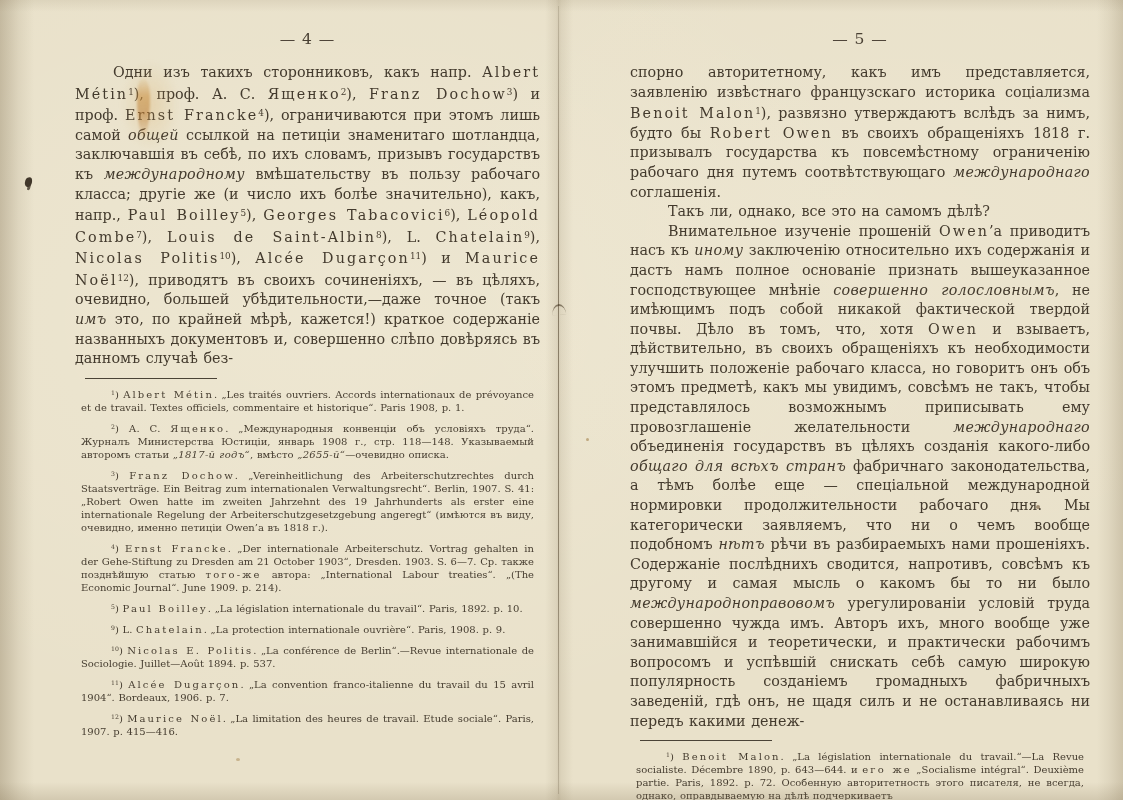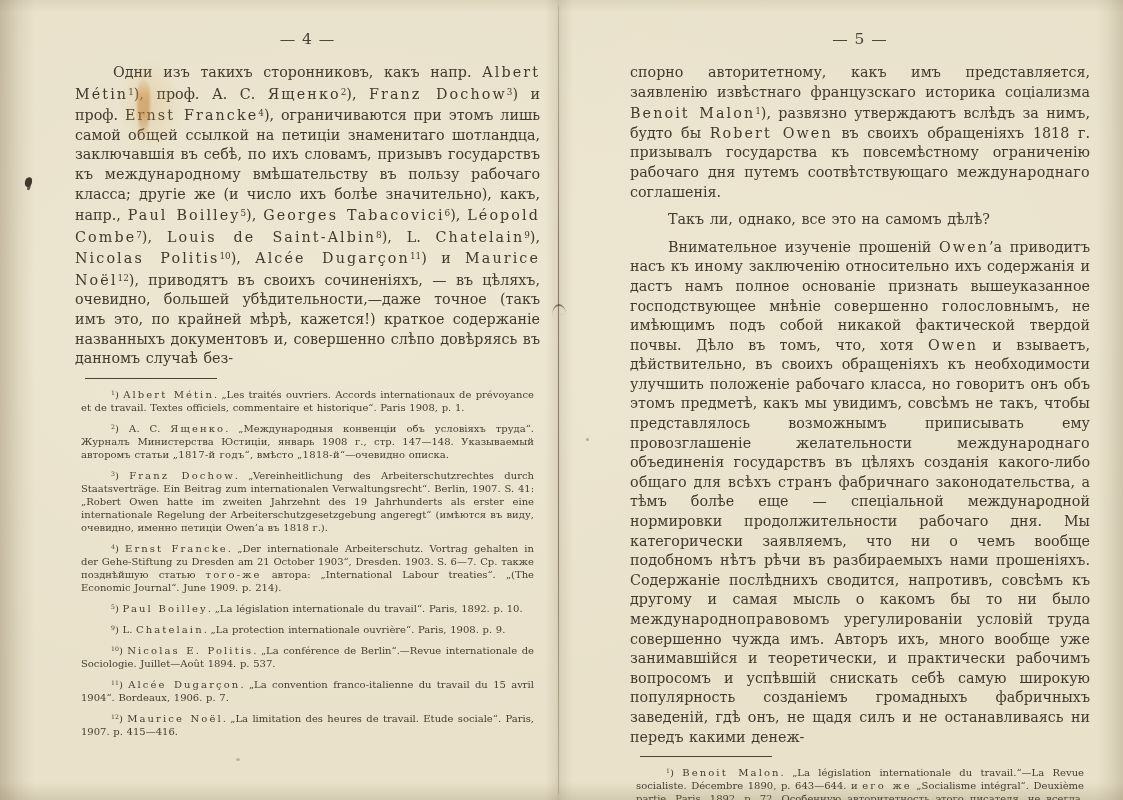--- a/index.html
+++ b/index.html
@@ -49,32 +49,32 @@
   .page-head{
     text-align:center;font-size:15.5px;letter-spacing:1px;
     margin:0 0 15px 0;color:#4a4134;
   }
   .body-text p{
     margin:0;text-align:justify;
     font-size:14.3px;line-height:19.6px;
     word-spacing:1px;
   }
   .body-text p.ind{text-indent:38px;}
-  .body-text p + p{margin-top:8px;}
+  .body-text p + p{}
 
   .fn-rule{margin:9px 0 7px 10px;width:132px;height:0;
     border-top:1.4px solid var(--rule);}
   .footnotes p{
     margin:6px;text-align:justify;
     font-size:10px;line-height:13.1px;
     text-indent:30px;color:#463d30;
     word-spacing:.5px;
   }
   .sp{letter-spacing:2.1px;}
-  .it{letter-spacing:.3px;}
+  .it{font-style:italic;letter-spacing:.3px;}
   .fnref{font-size:62%;vertical-align:.45em;letter-spacing:0;}
 
   
   .stain-streak{
     position:absolute;left:137px;top:78px;width:13px;height:60px;
     background:linear-gradient(180deg, rgba(201,143,66,.05), rgba(201,143,66,.55) 30%, rgba(186,120,46,.5) 60%, rgba(201,143,66,.08));
     border-radius:45% 55% 48% 52%/30% 30% 70% 70%;
     filter:blur(1.2px);
     pointer-events:none;
   }
@@ -100,21 +100,21 @@
 <div class="spread">
 
   <section class="page page-left">
     <header class="page-head">— 4 —</header>
     <div class="body-text">
         <p class="ind"><span>Одни изъ такихъ сторонниковъ, какъ напр. </span><span class="sp">Albert Métin</span><span class="fnref">1</span><span>), проф. А. С. </span><span class="sp">Ященко</span><span class="fnref">2</span><span>), </span><span class="sp">Franz Dochow</span><span class="fnref">3</span><span>) и проф. </span><span class="sp">Ernst Francke</span><span class="fnref">4</span><span>), ограничиваются при этомъ лишь самой </span><span class="it">общей</span><span> ссылкой на петиціи знаменитаго шотландца, заключавшія въ себѣ, по ихъ словамъ, призывъ государствъ къ </span><span class="it">международному</span><span> вмѣшательству въ пользу рабочаго класса; другіе же (и число ихъ болѣе значительно), какъ, напр., </span><span class="sp">Paul Boilley</span><span class="fnref">5</span><span>), </span><span class="sp">Georges Tabacovici</span><span class="fnref">6</span><span>), </span><span class="sp">Léopold Combe</span><span class="fnref">7</span><span>), </span><span class="sp">Louis de Saint-Albin</span><span class="fnref">8</span><span>), L. </span><span class="sp">Chatelain</span><span class="fnref">9</span><span>), </span><span class="sp">Nicolas Politis</span><span class="fnref">10</span><span>), </span><span class="sp">Alcée Dugarçon</span><span class="fnref">11</span><span>) и </span><span class="sp">Maurice Noël</span><span class="fnref">12</span><span>), приводятъ въ своихъ сочиненіяхъ, — въ цѣляхъ, очевидно, большей убѣдительности,—даже точное (такъ </span><span class="it">имъ</span><span> это, по крайней мѣрѣ, кажется!) краткое содержаніе названныхъ документовъ и, совершенно слѣпо довѣряясь въ данномъ случаѣ без-</span></p>
       </div>
     <div class="fn-rule"></div>
     <div class="footnotes">
         <p><span class="fnref">1</span><span>) </span><span class="sp">Albert Métin</span><span>. „Les traités ouvriers. Accords internationaux de prévoyance et de travail. Textes officiels, commentaire et historique“. Paris 1908, p. 1.</span></p>
-        <p><span class="fnref">2</span><span>) А. С. </span><span class="sp">Ященко</span><span>. „Международныя конвенціи объ условіяхъ труда“. Журналъ Министерства Юстиціи, январь 1908 г., стр. 147—148. Указываемый авторомъ статьи </span><span class="it">„1817-й годъ“</span><span>, вмѣсто </span><span class="it">„1818-й“</span><span>—очевидно описка.</span></p>
+        <p><span class="fnref">2</span><span>) А. С. </span><span class="sp">Ященко</span><span>. „Международныя конвенціи объ условіяхъ труда“. Журналъ Министерства Юстиціи, январь 1908 г., стр. 118—148. Указываемый авторомъ статьи </span><span class="it">„1817-й годъ“</span><span>, вмѣсто </span><span class="it">„2655-й“</span><span>—очевидно описка.</span></p>
         <p><span class="fnref">3</span><span>) </span><span class="sp">Franz Dochow</span><span>. „Vereinheitlichung des Arbeiterschutzrechtes durch Staatsverträge. Ein Beitrag zum internationalen Verwaltungsrecht“. Berlin, 1907. S. 41: „Robert Owen hatte im zweiten Jahrzehnt des 19 Jahrhunderts als erster eine internationale Regelung der Arbeiterschutzgesetzgebung angeregt“ (имѣются въ виду, очевидно, именно петиціи Owen’а въ 1818 г.).</span></p>
         <p><span class="fnref">4</span><span>) </span><span class="sp">Ernst Francke</span><span>. „Der internationale Arbeiterschutz. Vortrag gehalten in der Gehe-Stiftung zu Dresden am 21 October 1903“, Dresden. 1903. S. 6—7. Ср. также позднѣйшую статью </span><span class="sp">того-же</span><span> автора: „International Labour treaties“. „(The Economic Journal“. June 1909. p. 214).</span></p>
         <p><span class="fnref">5</span><span>) </span><span class="sp">Paul Boilley</span><span>. „La législation internationale du travail“. Paris, 1892. p. 10.</span></p>
         <p><span class="fnref">9</span><span>) L. </span><span class="sp">Chatelain</span><span>. „La protection internationale ouvrière“. Paris, 1908. p. 9.</span></p>
         <p><span class="fnref">10</span><span>) </span><span class="sp">Nicolas E. Politis</span><span>. „La conférence de Berlin“.—Revue internationale de Sociologie. Juillet—Août 1894. p. 537.</span></p>
         <p><span class="fnref">11</span><span>) </span><span class="sp">Alcée Dugarçon</span><span>. „La convention franco-italienne du travail du 15 avril 1904“. Bordeaux, 1906. p. 7.</span></p>
         <p><span class="fnref">12</span><span>) </span><span class="sp">Maurice Noël</span><span>. „La limitation des heures de travail. Etude sociale“. Paris, 1907. p. 415—416.</span></p>
       </div>
   </section>
 

